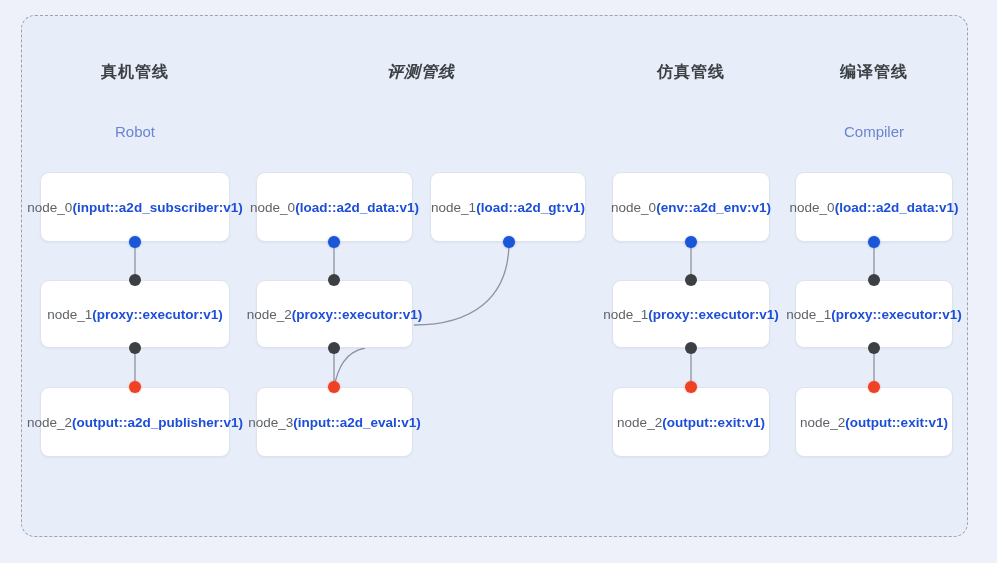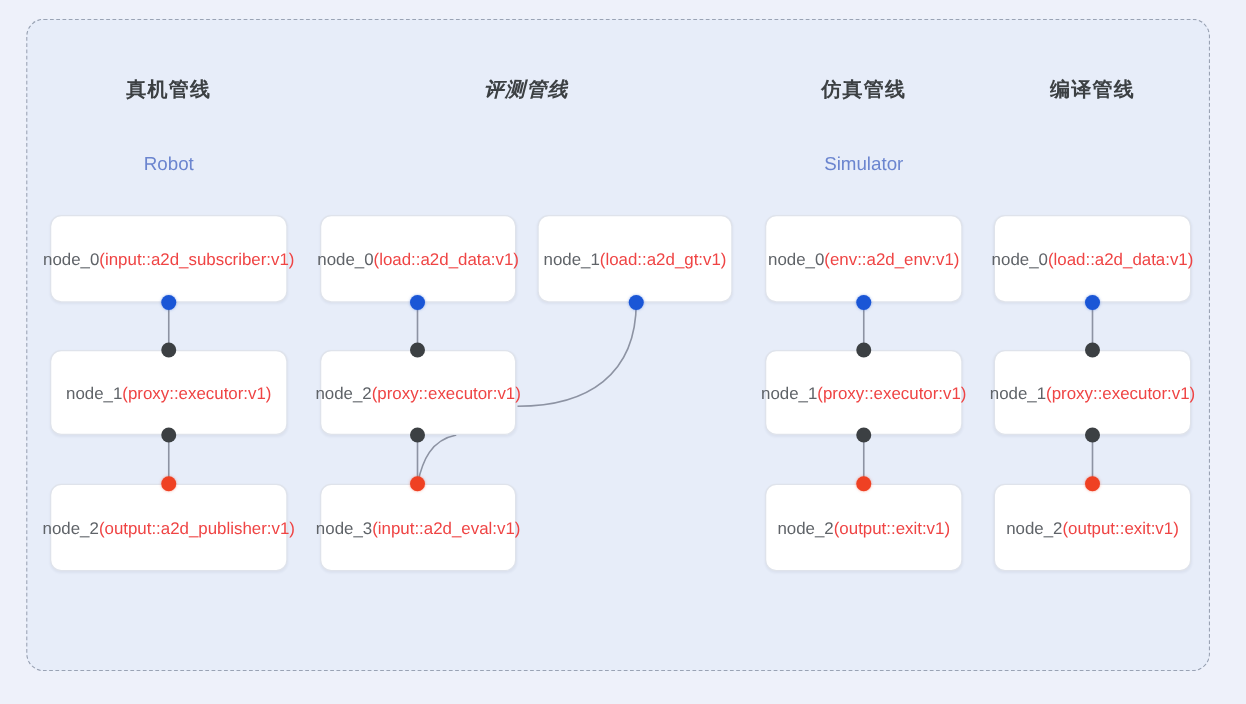--- a/index.html
+++ b/index.html
@@ -56,22 +56,23 @@
   }
   .node .n-name{
     font-size:13.5px;
     line-height:19px;
     color:#5f6368;
     white-space:nowrap;
   }
   .node .n-type{
     font-size:13.5px;
     line-height:19px;
-    color:#ef4444;
+    color:#1d4ed8;
     white-space:nowrap;
+    font-weight:bold;
   }
   #edges{
     position:absolute;left:0;top:0;width:997px;height:563px;
     pointer-events:none;
   }
   .dot{
     position:absolute;
     width:12px;height:12px;
     border-radius:50%;
     transform:translate(-50%,-50%);
@@ -146,40 +147,40 @@
     <div class="n-name">node_3</div>
     <div class="n-type">(input::a2d_eval:v1)</div>
   </div>
   <div class="dot dot-blue" style="left:334px;top:242px;"></div>
   <div class="dot dot-blue" style="left:509px;top:242px;"></div>
   <div class="dot dot-black" style="left:334px;top:280px;"></div>
   <div class="dot dot-black" style="left:334px;top:348px;"></div>
   <div class="dot dot-red" style="left:334px;top:387px;"></div>
 
   <div class="col-title" style="left:612px;top:62px;width:158px;">仿真管线</div>
-  <div class="col-sub" style="left:612px;top:123px;width:158px;">Simulator</div>
 
   <div class="node" style="left:612px;top:172px;width:158px;height:70px;">
     <div class="n-name">node_0</div>
     <div class="n-type">(env::a2d_env:v1)</div>
   </div>
   <div class="node" style="left:612px;top:280px;width:158px;height:68px;">
     <div class="n-name">node_1</div>
     <div class="n-type">(proxy::executor:v1)</div>
   </div>
   <div class="node" style="left:612px;top:387px;width:158px;height:70px;">
     <div class="n-name">node_2</div>
     <div class="n-type">(output::exit:v1)</div>
   </div>
   <div class="dot dot-blue" style="left:691px;top:242px;"></div>
   <div class="dot dot-black" style="left:691px;top:280px;"></div>
   <div class="dot dot-black" style="left:691px;top:348px;"></div>
   <div class="dot dot-red" style="left:691px;top:387px;"></div>
 
   <div class="col-title" style="left:795px;top:62px;width:158px;">编译管线</div>
+  <div class="col-sub" style="left:795px;top:123px;width:158px;">Compiler</div>
 
   <div class="node" style="left:795px;top:172px;width:158px;height:70px;">
     <div class="n-name">node_0</div>
     <div class="n-type">(load::a2d_data:v1)</div>
   </div>
   <div class="node" style="left:795px;top:280px;width:158px;height:68px;">
     <div class="n-name">node_1</div>
     <div class="n-type">(proxy::executor:v1)</div>
   </div>
   <div class="node" style="left:795px;top:387px;width:158px;height:70px;">

